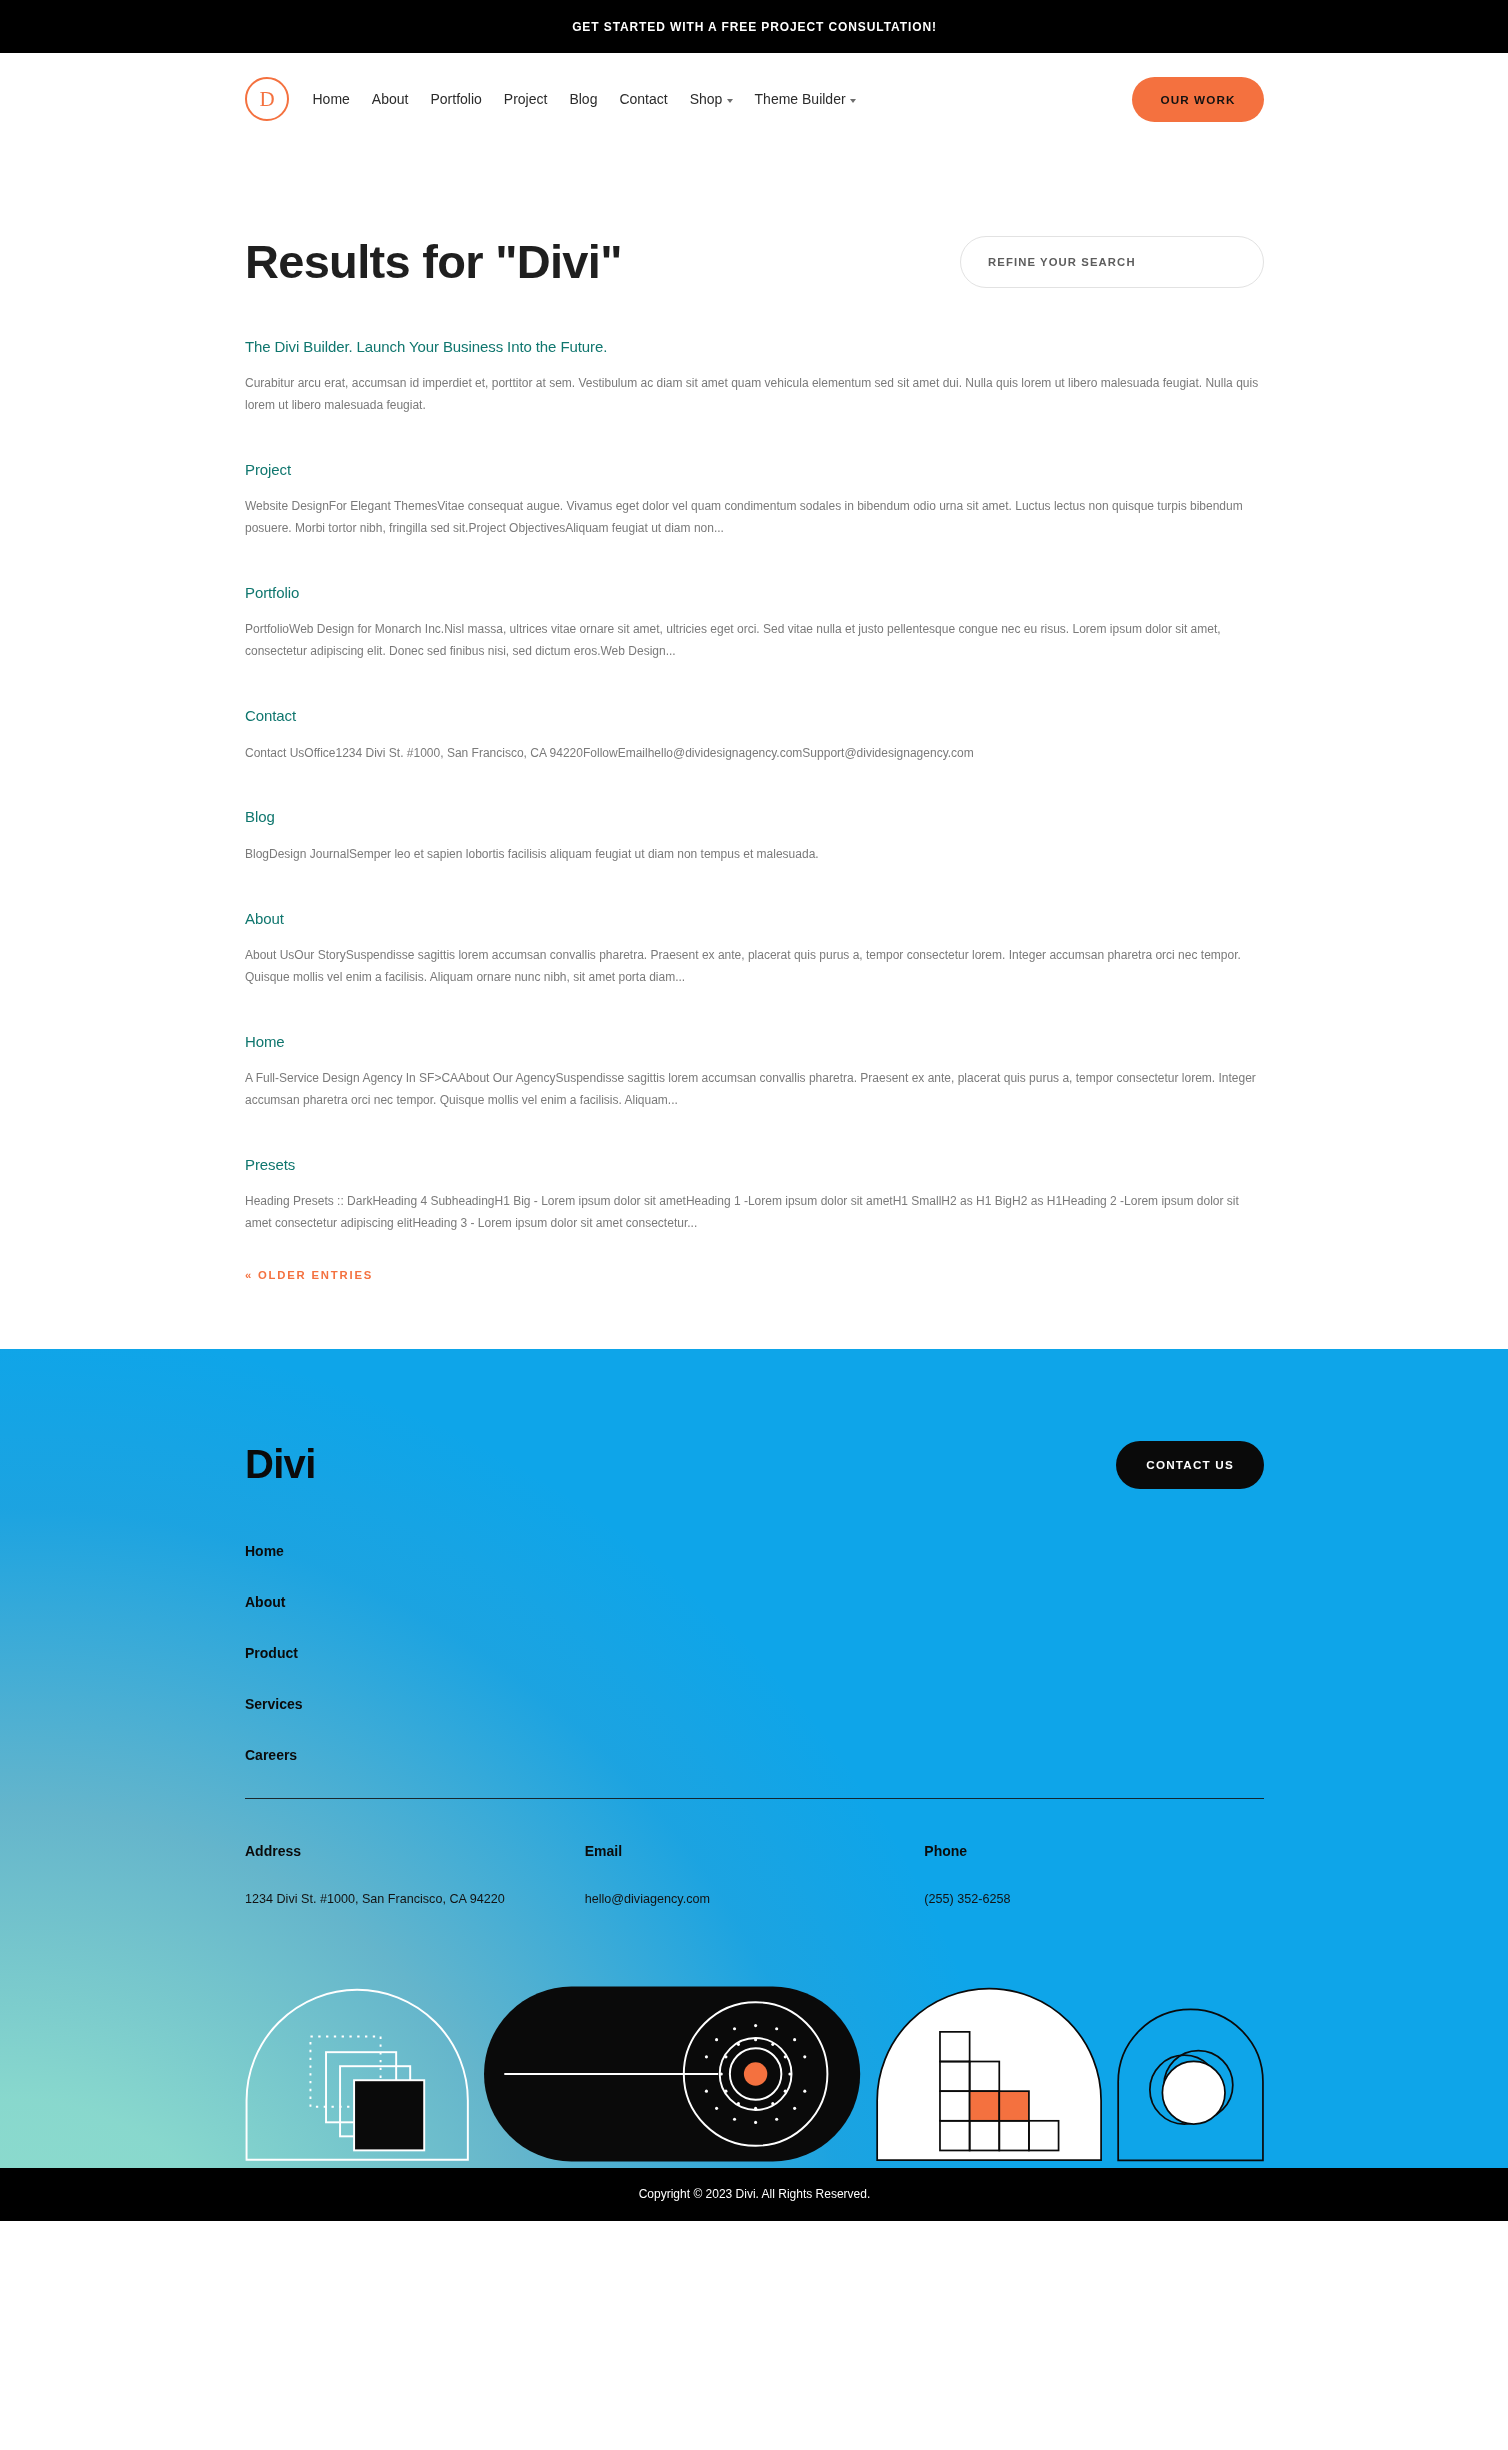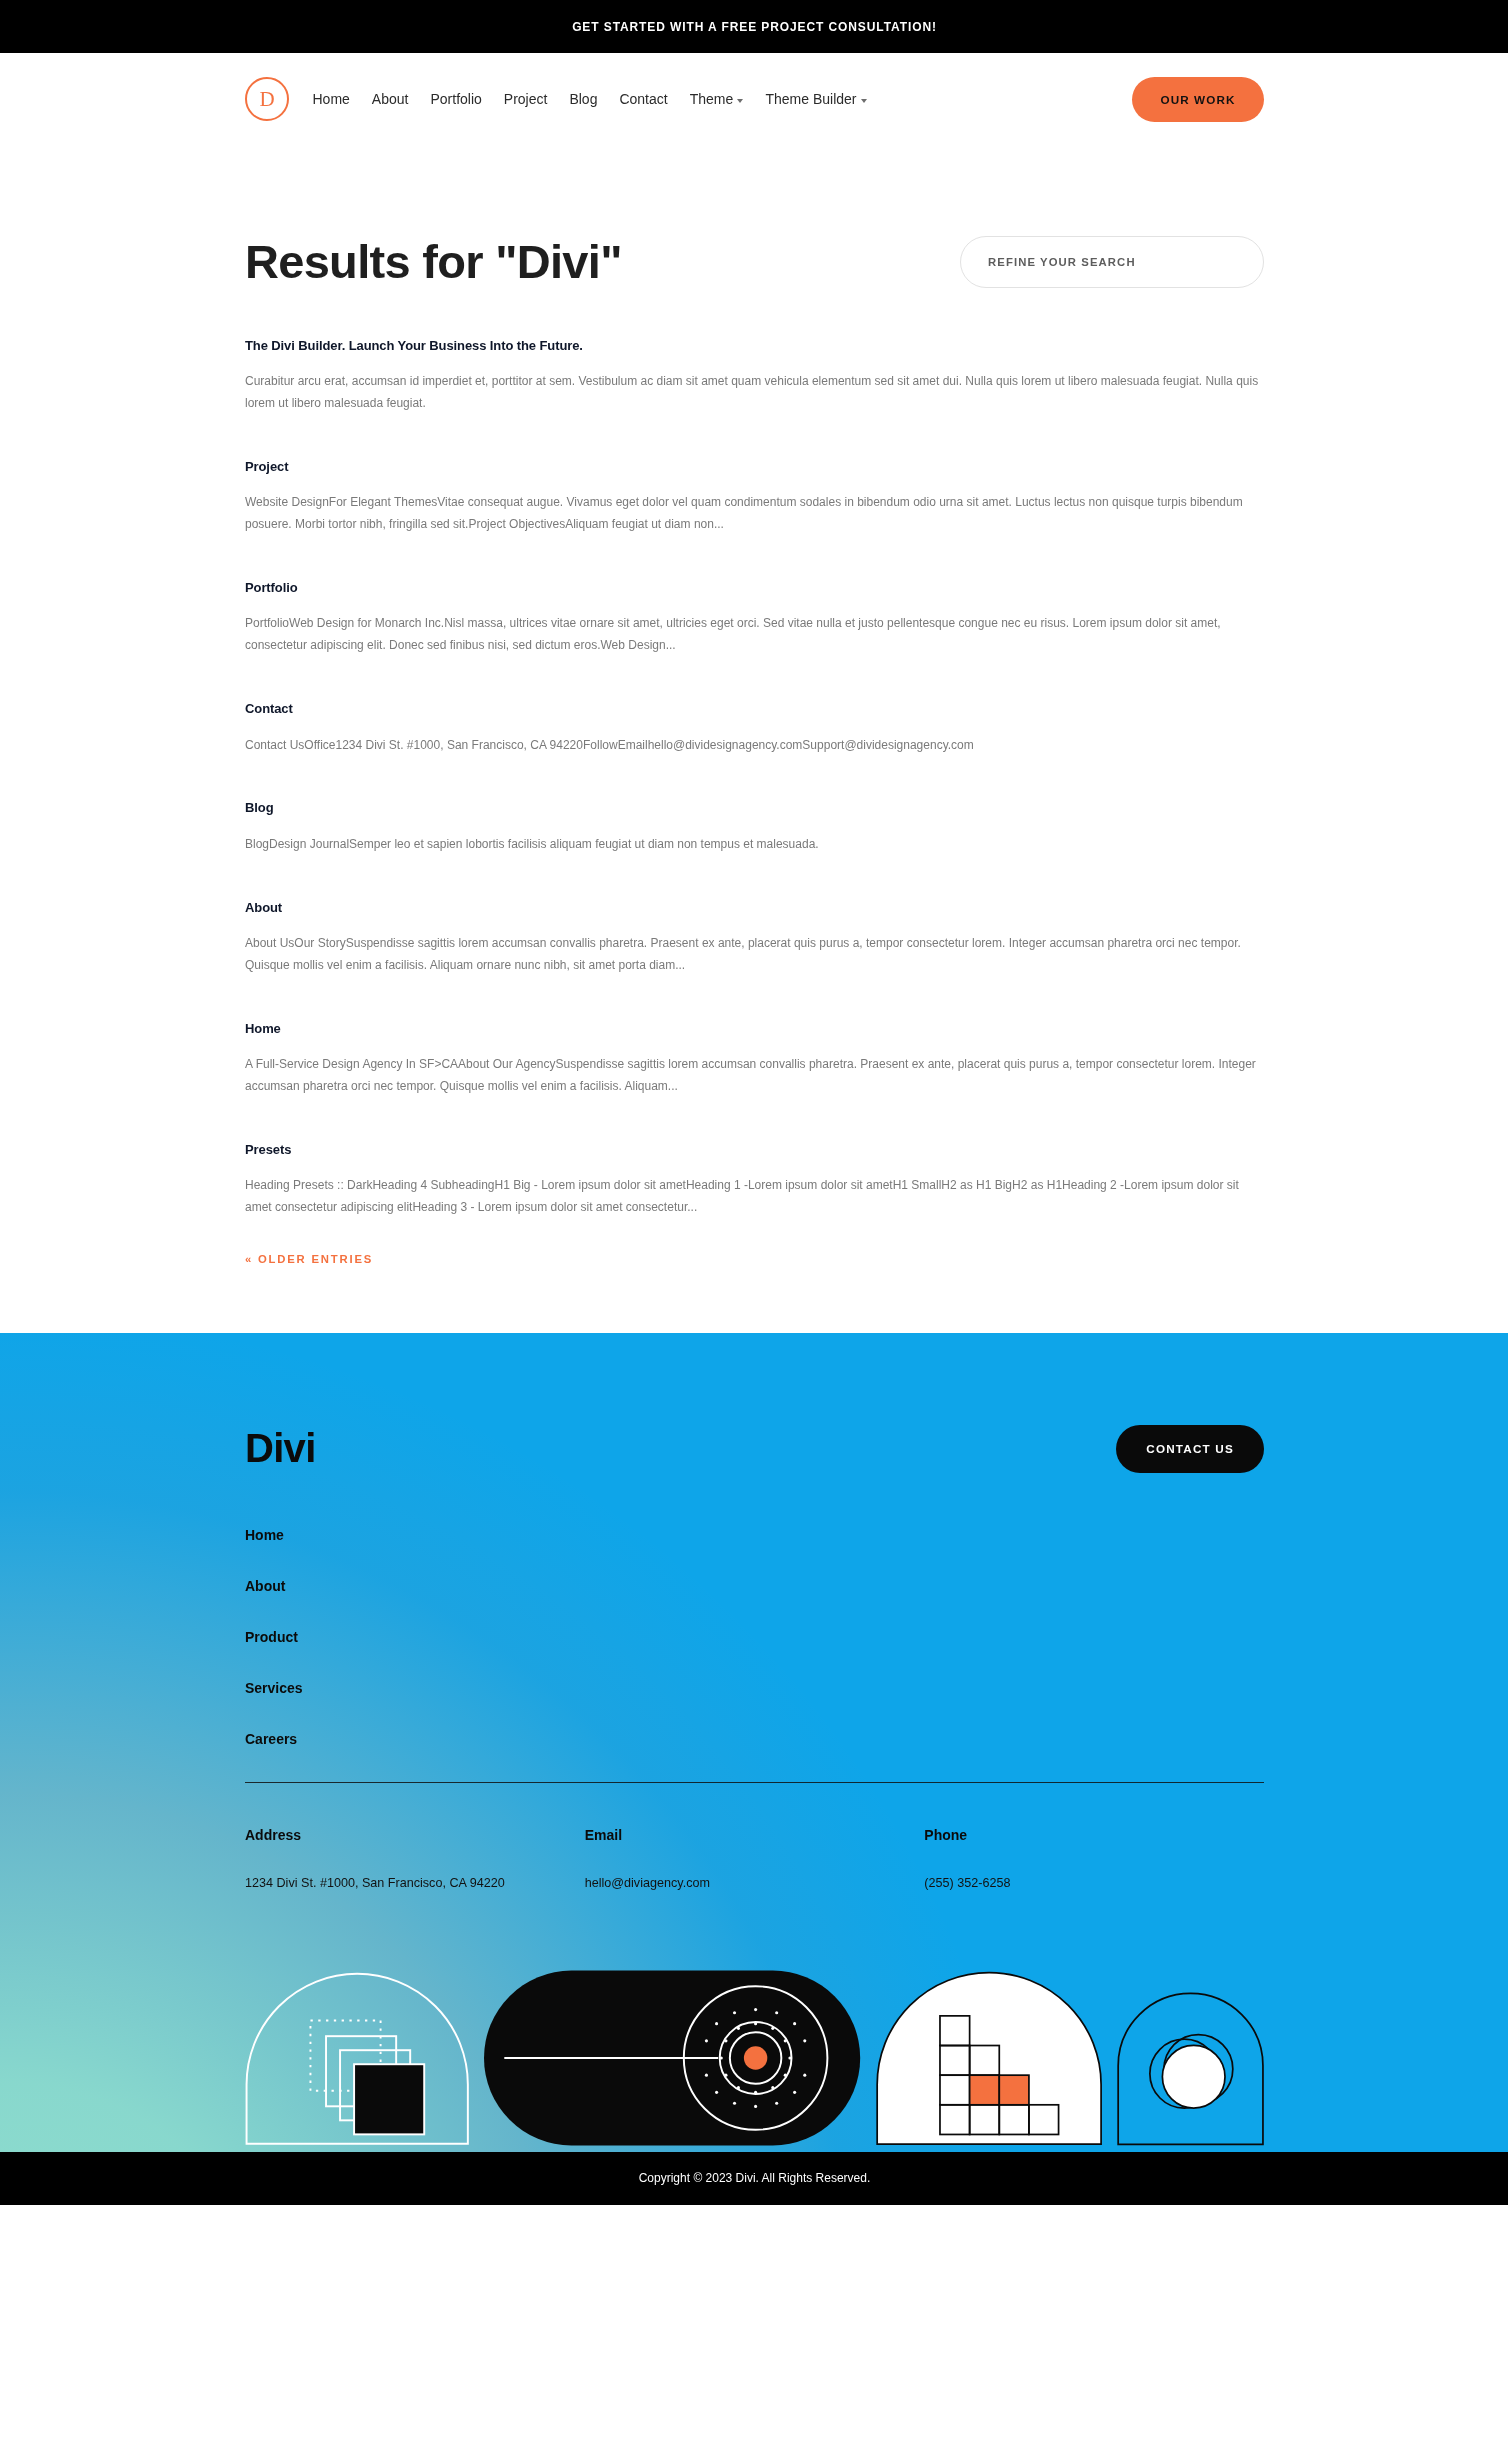--- a/index.html
+++ b/index.html
@@ -130,23 +130,23 @@
     font-size: 11.3px;
     font-weight: 600;
     letter-spacing: 1.1px;
     text-transform: uppercase;
   }
 
   .result {
     padding-bottom: 32px;
   }
   .result-title {
-    font-size: 13px;
-    font-weight: 700;
-    color: #0f172a;
+    font-size: 15px;
+    font-weight: 400;
+    color: #0f766e;
     margin-bottom: 18.4px;
     letter-spacing: -0.1px;
     cursor: pointer;
   }
   .result-body {
     font-size: 12px;
     line-height: 1.82;
     color: #7a7a7a;
     max-width: 1021px;
   }
@@ -306,21 +306,21 @@
     <a class="nav-item">
       <span>Project</span>
     </a>
     <a class="nav-item">
       <span>Blog</span>
     </a>
     <a class="nav-item">
       <span>Contact</span>
     </a>
     <a class="nav-item">
-      <span>Theme</span>
+      <span>Shop</span>
       <i class="caret"></i>
     </a>
     <a class="nav-item">
       <span>Theme Builder</span>
       <i class="caret"></i>
     </a>
   </nav>
 
   <button class="btn-ourwork">OUR WORK</button>
 </header>

